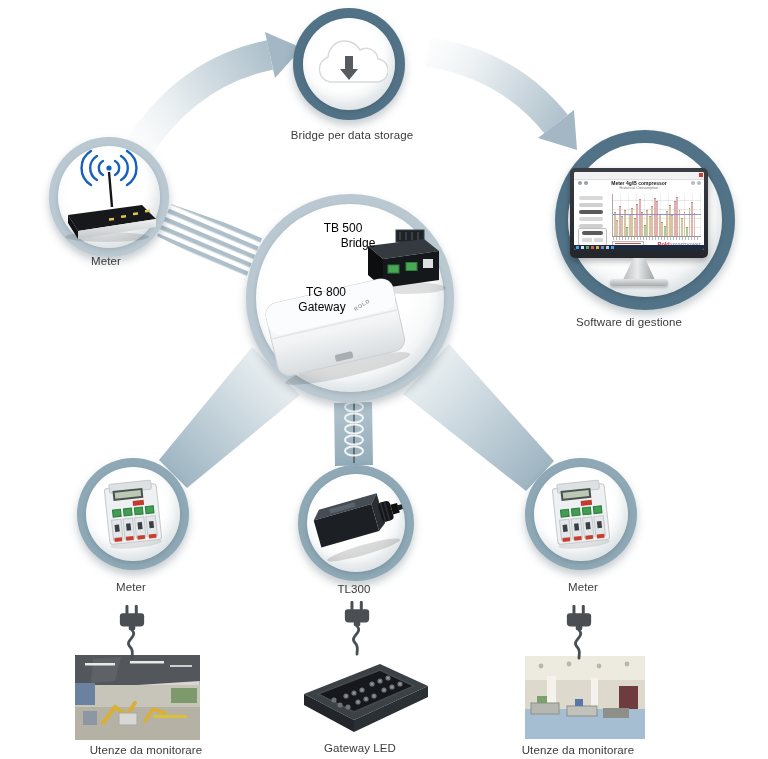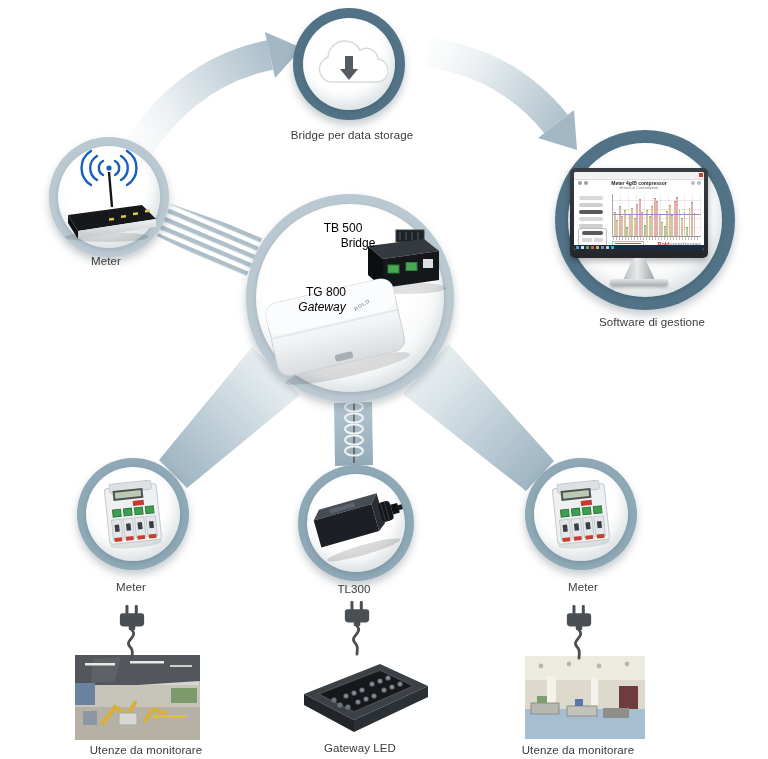--- a/index.html
+++ b/index.html
@@ -232,21 +232,21 @@
         <rect x="24" y="96" width="130" height="74" rx="12" fill="url(#gwbody)" stroke="#cdd1d4"></rect>
         <path d="M24 130 h130" stroke="#e3e6e8" stroke-width="1.5"></path>
         <rect x="24" y="96" width="130" height="32" rx="12" fill="#fbfcfd"></rect>
         <rect x="82" y="160" width="18" height="7" rx="2" fill="#a8aeb2"></rect>
       </g>
     </svg>
   </div>
   <div class="gwtxt" style="left:343px;top:221px;">TB 500</div>
   <div class="gwtxt" style="left:343px;top:236px;margin-left:15px;">Bridge</div>
   <div class="gwtxt" style="left:326px;top:285px;">TG 800</div>
-  <div class="gwtxt" style="left:322px;top:300px;font-style:italic;">Gateway</div>
+  <div class="gwtxt" style="left:322px;top:300px;">Gateway</div>
   <div class="rold-dev" style="left:362px;top:305px;">ROLD</div>
 
   <div class="node" style="left:555px;top:130px;width:180px;height:180px;">
     <div class="ring" style="background:#527387;"></div>
     <div class="disc" style="inset:13px;"></div>
   </div>
   <div class="monitor" style="left:570px;top:168px;">
     <div class="bezel"></div>
     <div class="screen">
       <div class="winbar"></div>
@@ -322,21 +322,21 @@
         <i style="background:#e05a4a;"></i>
           <i style="background:#d8b13c;"></i>
           <i style="background:#7a8ea8;"></i>
         <i style="background:#c8cacd;"></i>
           <i style="background:#4aa3e0;"></i>
       </div>
     </div>
     <div class="stand"></div>
     <div class="base"></div>
   </div>
-  <div class="lbl" style="left:652px;top:316px;text-align:center;">Software di gestione</div>
+  <div class="lbl" style="left:629px;top:316px;text-align:center;">Software di gestione</div>
 
   <div class="node" style="left:77px;top:458px;width:112px;height:112px;">
     <div class="ring" style="background:#8ea8b6;"></div>
     <div class="disc" style="inset:9px;"></div>
     <svg class="icon" style="left:16px;top:16px;" width="80" height="80">
         <use href="#sym-meter"></use>
       </svg>
   </div>
   <div class="lbl" style="left:131px;top:581px;">Meter</div>
 

